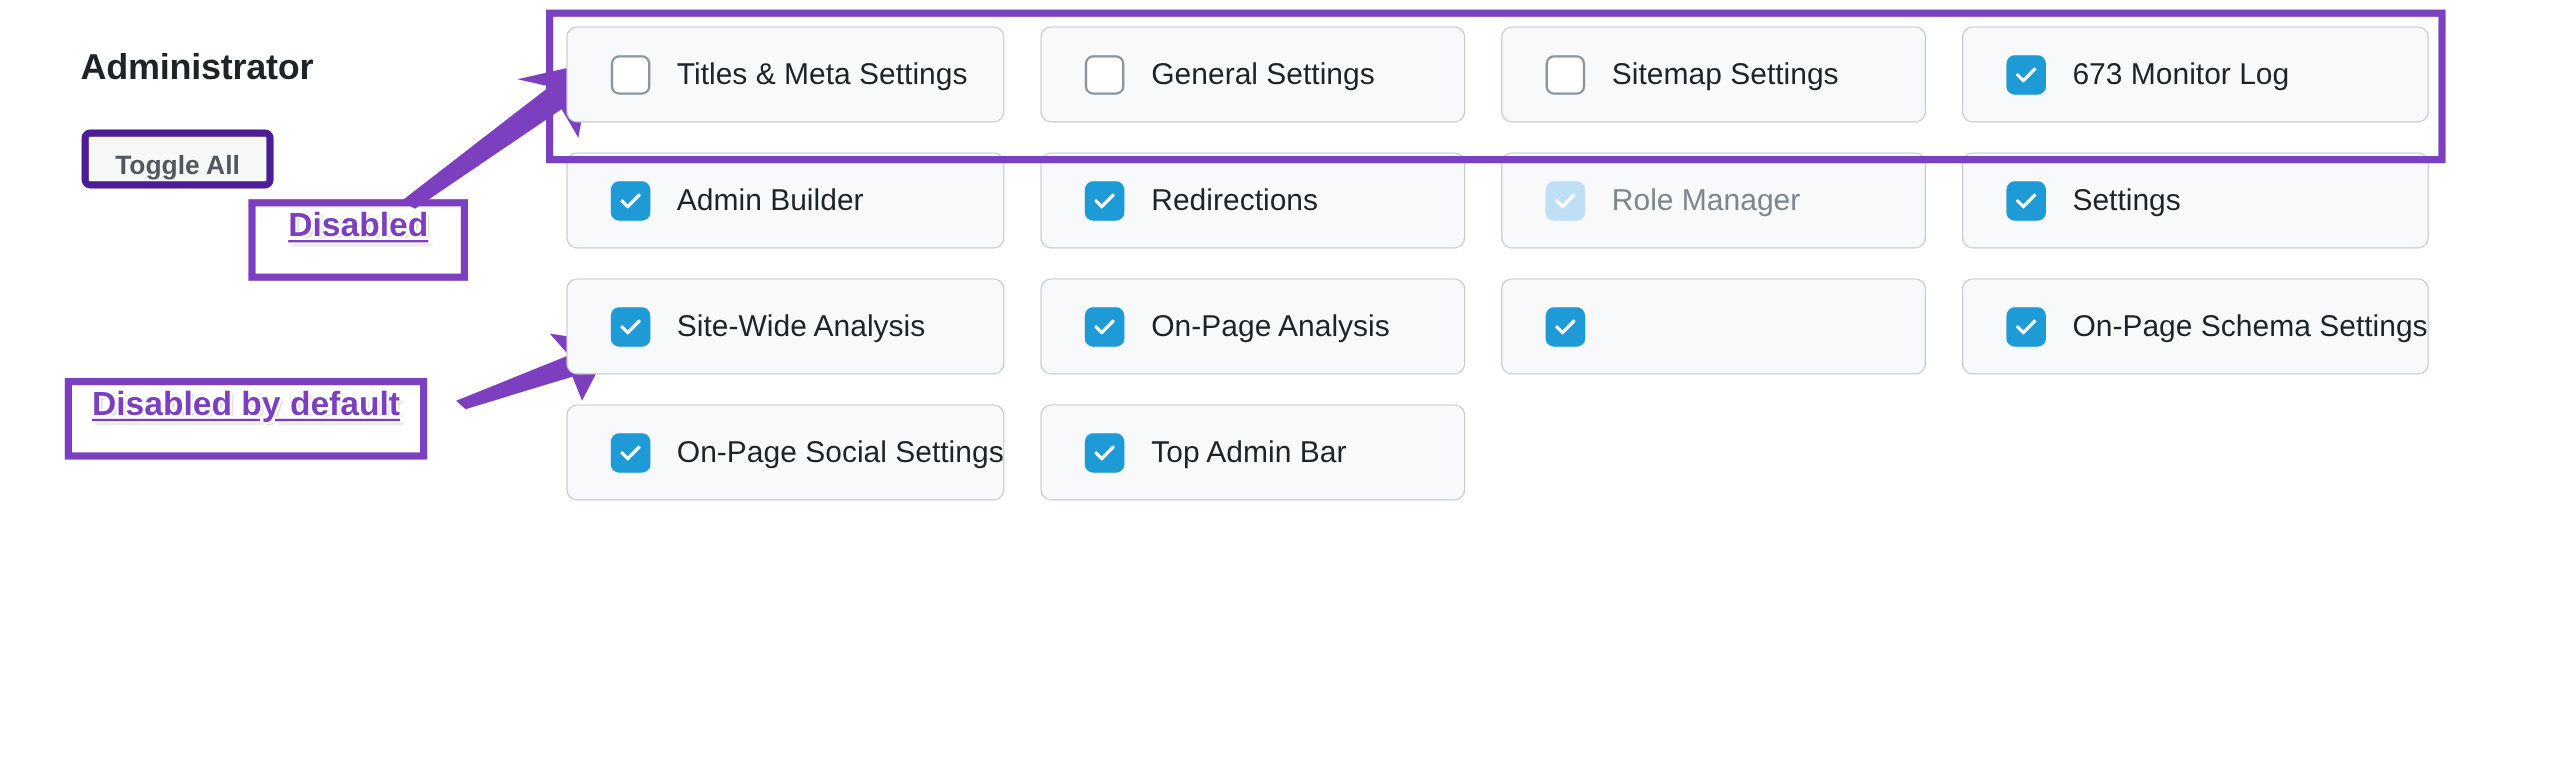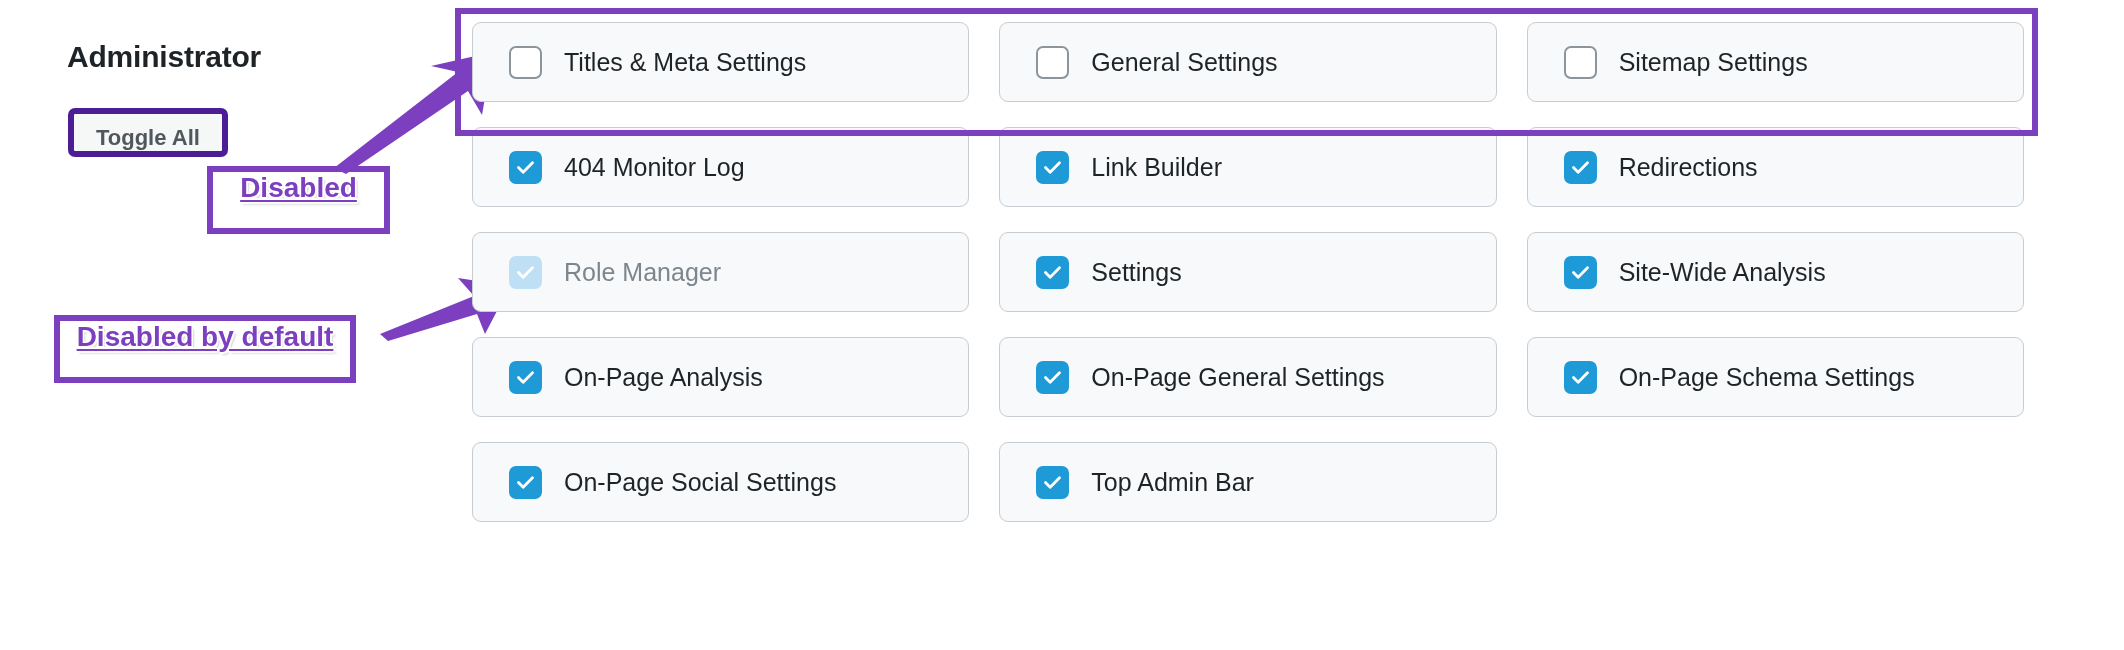--- a/index.html
+++ b/index.html
@@ -53,21 +53,21 @@
   #callout-disabled{ left:207px; top:166px; width:183px; height:68px; }
   #callout-disabled-default{ left:54px; top:315px; width:302px; height:68px; }
 
   .arrow-svg{ position:absolute; overflow:visible; }
 
   
   #feature-grid{
     position:absolute; left:472px; top:22px;
     width:1552px;
     display:grid;
-    grid-template-columns:repeat(3,1fr);
+    grid-template-columns:repeat(4,1fr);
     column-gap:30px;
     row-gap:25px;
   }
   .feature-card{
     height:80px;
     background:#f7f9fa;
     border:1px solid #c6ccd2;
     border-radius:9px;
     box-sizing:border-box;
     display:flex; align-items:center;
@@ -140,29 +140,29 @@
     <div class="feature-card">
       <span class="cb unchecked"></span>
       <span class="feature-label">Sitemap Settings</span>
     </div>
     <div class="feature-card">
       <span class="cb checked">
         <svg width="21" height="21" viewBox="0 0 24 24" aria-hidden="true">
           <path d="M20 6.5 L9.3 17.4 L4 12.1" fill="none" stroke="#ffffff" stroke-width="3.2" stroke-linecap="round" stroke-linejoin="round"></path>
         </svg>
       </span>
-      <span class="feature-label">404 Monitor Log</span>
-    </div>
-    <div class="feature-card">
-      <span class="cb checked">
-        <svg width="21" height="21" viewBox="0 0 24 24" aria-hidden="true">
-          <path d="M20 6.5 L9.3 17.4 L4 12.1" fill="none" stroke="#ffffff" stroke-width="3.2" stroke-linecap="round" stroke-linejoin="round"></path>
-        </svg>
-      </span>
-      <span class="feature-label">Link Builder</span>
+      <span class="feature-label">673 Monitor Log</span>
+    </div>
+    <div class="feature-card">
+      <span class="cb checked">
+        <svg width="21" height="21" viewBox="0 0 24 24" aria-hidden="true">
+          <path d="M20 6.5 L9.3 17.4 L4 12.1" fill="none" stroke="#ffffff" stroke-width="3.2" stroke-linecap="round" stroke-linejoin="round"></path>
+        </svg>
+      </span>
+      <span class="feature-label">Admin Builder</span>
     </div>
     <div class="feature-card">
       <span class="cb checked">
         <svg width="21" height="21" viewBox="0 0 24 24" aria-hidden="true">
           <path d="M20 6.5 L9.3 17.4 L4 12.1" fill="none" stroke="#ffffff" stroke-width="3.2" stroke-linecap="round" stroke-linejoin="round"></path>
         </svg>
       </span>
       <span class="feature-label">Redirections</span>
     </div>
     <div class="feature-card is-disabled">
@@ -196,21 +196,20 @@
         </svg>
       </span>
       <span class="feature-label">On-Page Analysis</span>
     </div>
     <div class="feature-card">
       <span class="cb checked">
         <svg width="21" height="21" viewBox="0 0 24 24" aria-hidden="true">
           <path d="M20 6.5 L9.3 17.4 L4 12.1" fill="none" stroke="#ffffff" stroke-width="3.2" stroke-linecap="round" stroke-linejoin="round"></path>
         </svg>
       </span>
-      <span class="feature-label">On-Page General Settings</span>
     </div>
     <div class="feature-card">
       <span class="cb checked">
         <svg width="21" height="21" viewBox="0 0 24 24" aria-hidden="true">
           <path d="M20 6.5 L9.3 17.4 L4 12.1" fill="none" stroke="#ffffff" stroke-width="3.2" stroke-linecap="round" stroke-linejoin="round"></path>
         </svg>
       </span>
       <span class="feature-label">On-Page Schema Settings</span>
     </div>
     <div class="feature-card">

